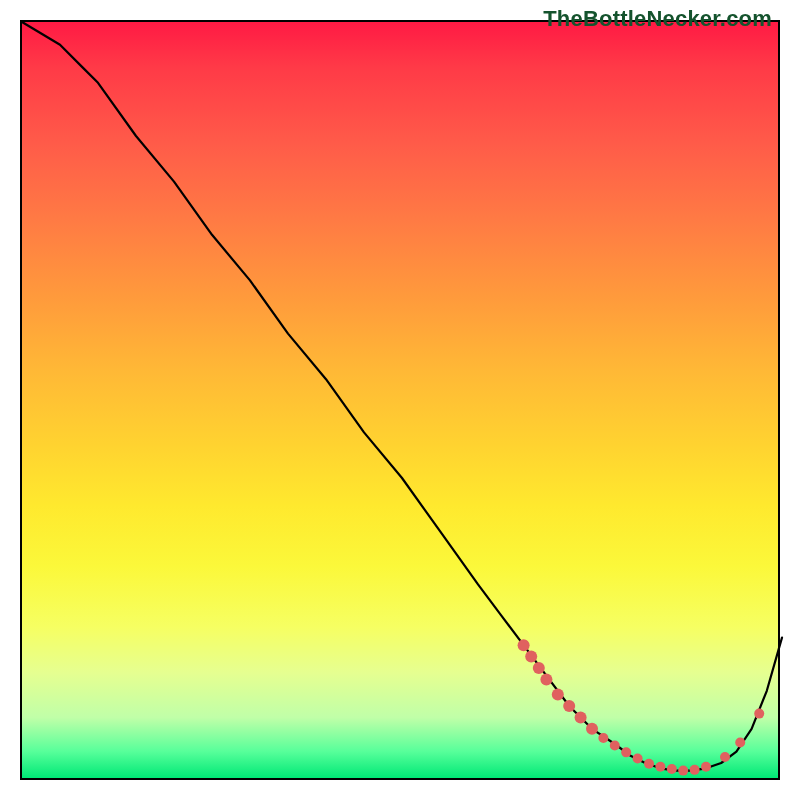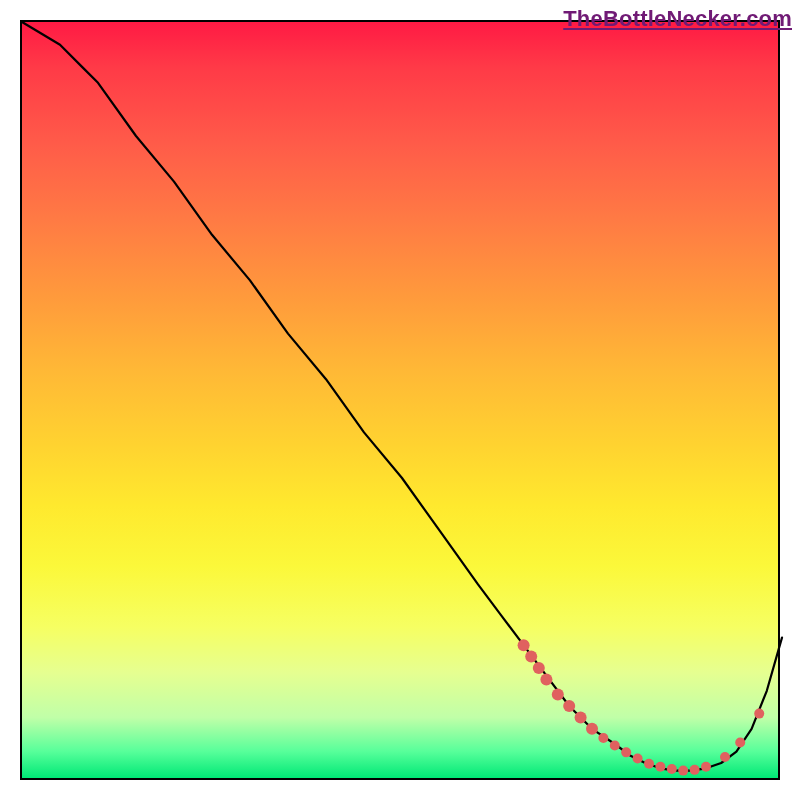--- a/index.html
+++ b/index.html
@@ -11,27 +11,26 @@
     background: #fff;
   }
   .chart-wrap {
     position: relative;
     width: 800px;
     height: 800px;
   }
   .watermark {
     position: absolute;
     top: 6px;
-    right: 8px;
+    right: 28px;
     font-size: 22px;
     font-weight: 600;
-    color: #701a75;
+    color: #14532d;
     letter-spacing: 0.2px;
     z-index: 10;
-    text-decoration: underline;
   }
   .plot-area {
     position: absolute;
     left: 20px;
     top: 20px;
     width: 760px;
     height: 760px;
     
     background: linear-gradient(
       to bottom,

